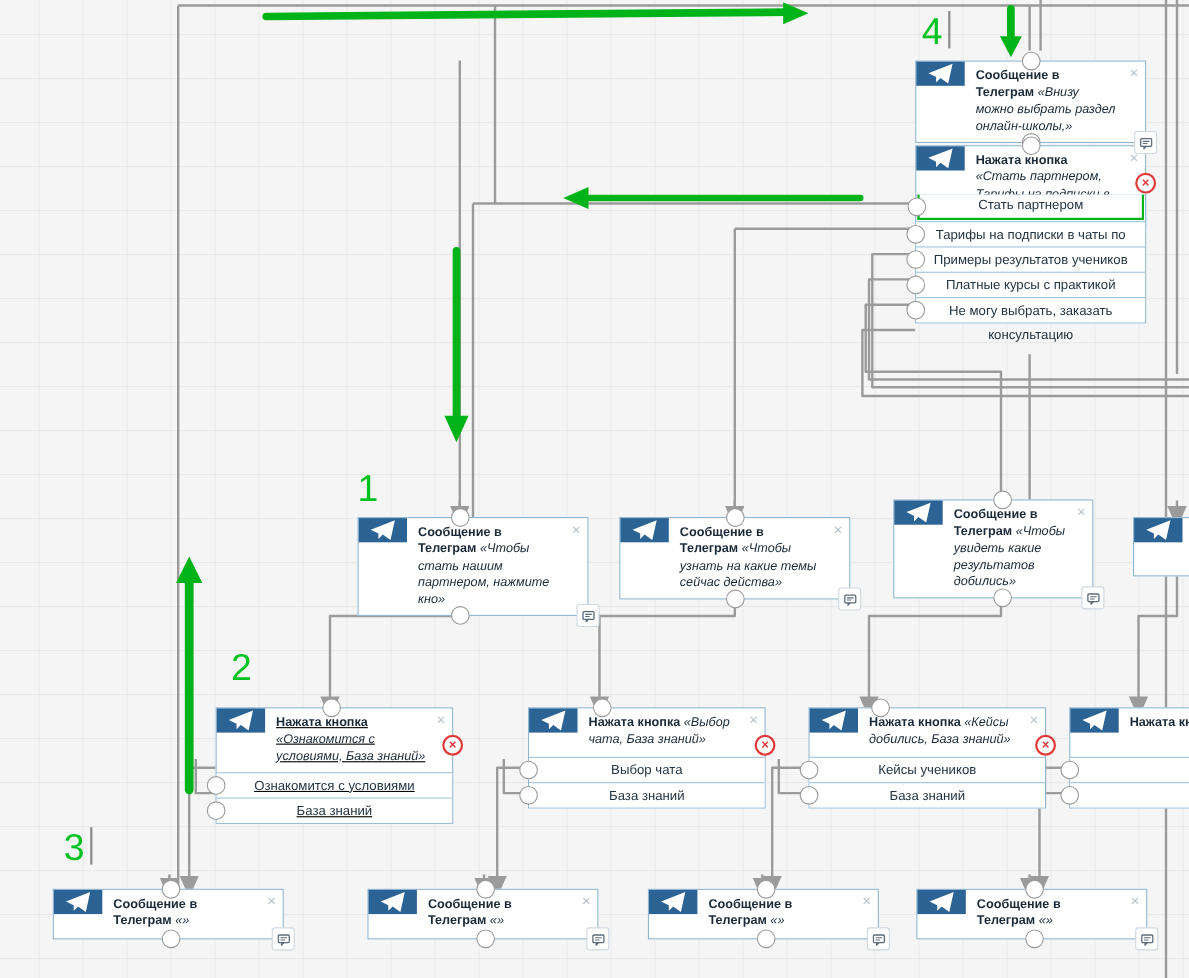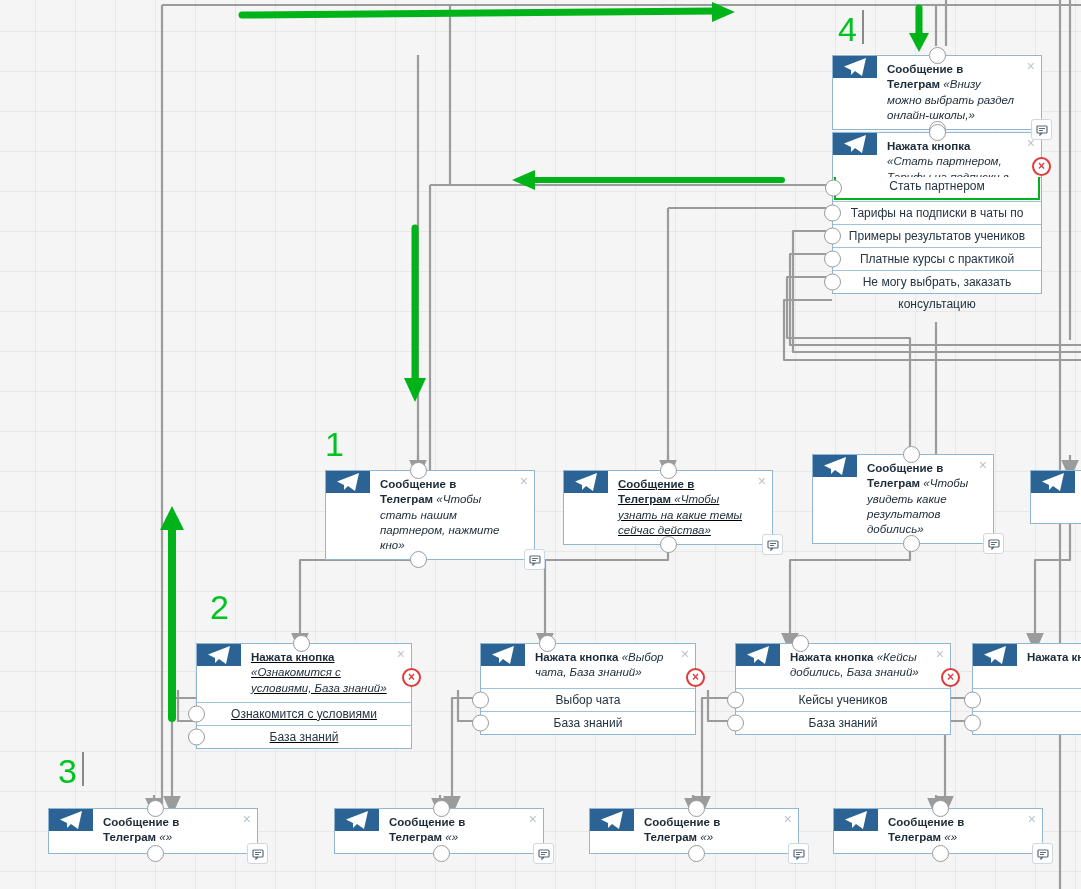--- a/index.html
+++ b/index.html
@@ -340,21 +340,21 @@
       <svg width="12" height="12" viewBox="0 0 12 12">
           <rect x="1" y="2" width="10" height="7" rx="1" fill="none" stroke="#5b6b7a" stroke-width="1.2"></rect>
           <path d="M4,9 L4,11 L6,9" fill="none" stroke="#5b6b7a" stroke-width="1.2"></path>
           <path d="M3,4.5 h6 M3,6.5 h4" stroke="#5b6b7a" stroke-width="1"></path>
         </svg>
     </div>
   </div>
 
   <div class="node" style="left:563px; top:470px; width:210px;">
     <div class="port top" style="left:96px;"></div>
-    <div class="node-head" style="min-height:52px;text-decoration:underline;">
+    <div class="node-head" style="min-height:52px;">
       <div class="tg-badge">
         <svg width="26" height="22" viewBox="0 0 26 22">
             <path d="M2,10.5 L24,2 L20,20 L13,15 L9,19 L9,14 z" fill="#ffffff"></path>
           </svg>
       </div>
       <div class="node-title">
         <span><span>Сообщение в Телеграм</span>
         <span class="quoted">«Чтобы узнать на какие темы сейчас действа»</span></span>
       </div>
       <div class="close-x">×</div>

